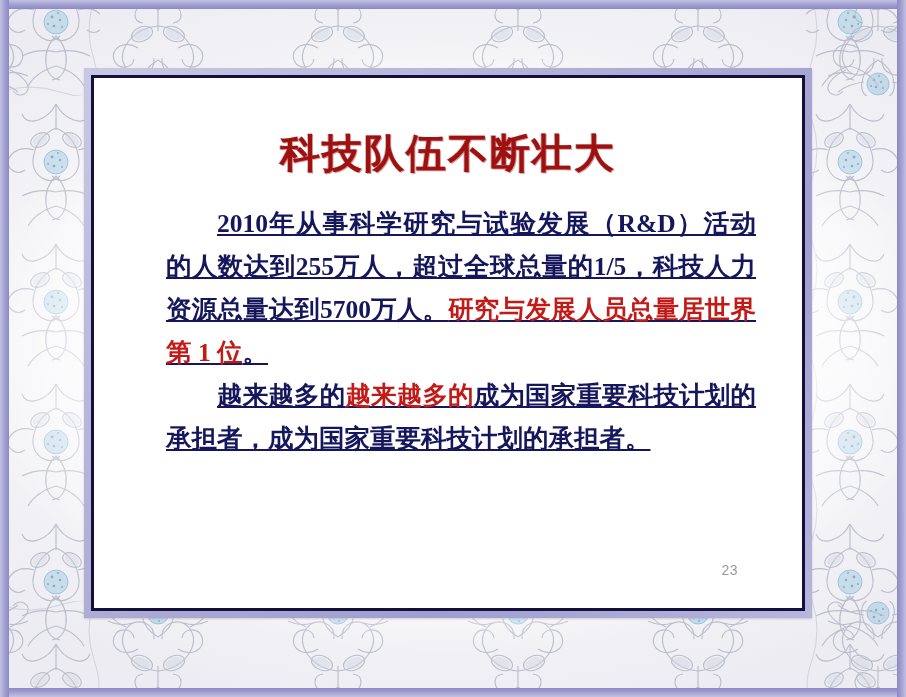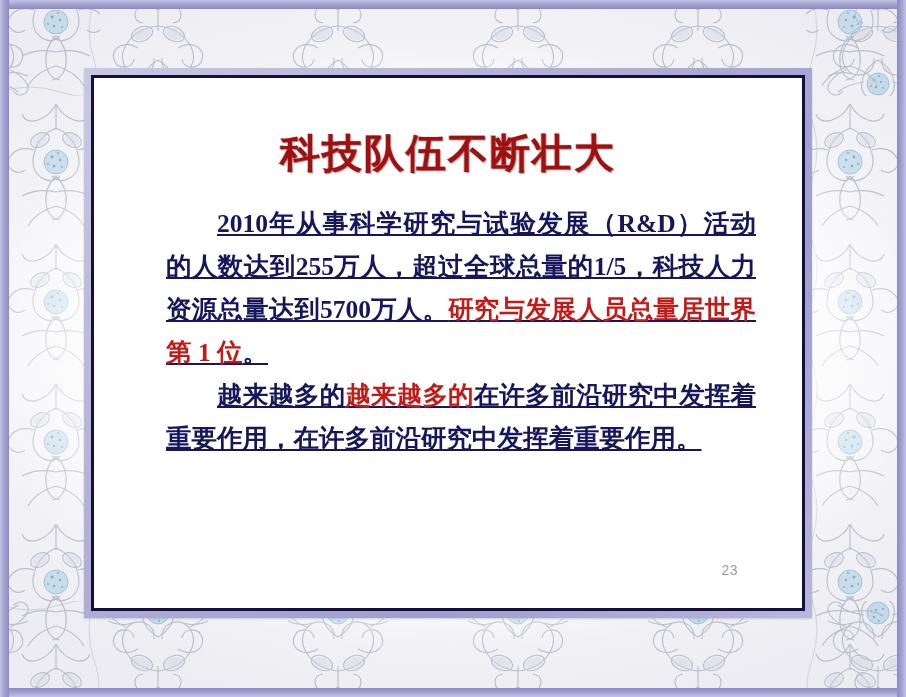--- a/index.html
+++ b/index.html
@@ -318,21 +318,21 @@
 
       <div id="slide-title">科技队伍不断壮大</div>
 
       <div id="body-text">
 
         <p>
           <span class="nv">2010年从事科学研究与试验发展（R&amp;D）活动的人数达到255万人，超过全球总量的1/5，科技人力资源总量达到5700万人。</span><span class="rd">研究与发展人员总量居世界第 1 位</span><span class="nv">。</span>
         </p>
 
         <p>
-          <span class="nv">越来越多的</span><span class="rd">越来越多的</span><span class="nv">在许多前沿研究中发挥着重要作用，在许多前沿研究中发挥着重要作用。</span>
+          <span class="nv">越来越多的</span><span class="rd">越来越多的</span><span class="nv">成为国家重要科技计划的承担者，成为国家重要科技计划的承担者。</span>
         </p>
 
       </div>
 
       <div id="page-number">23</div>
 
     </div>
   </div>
 </div>
 

